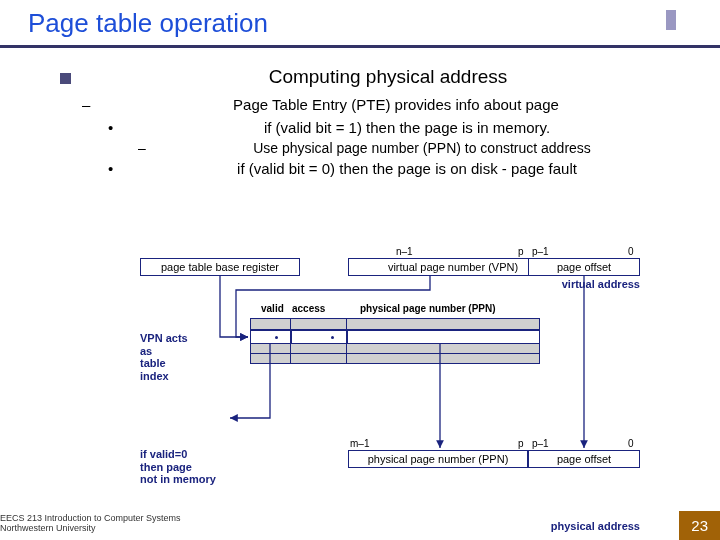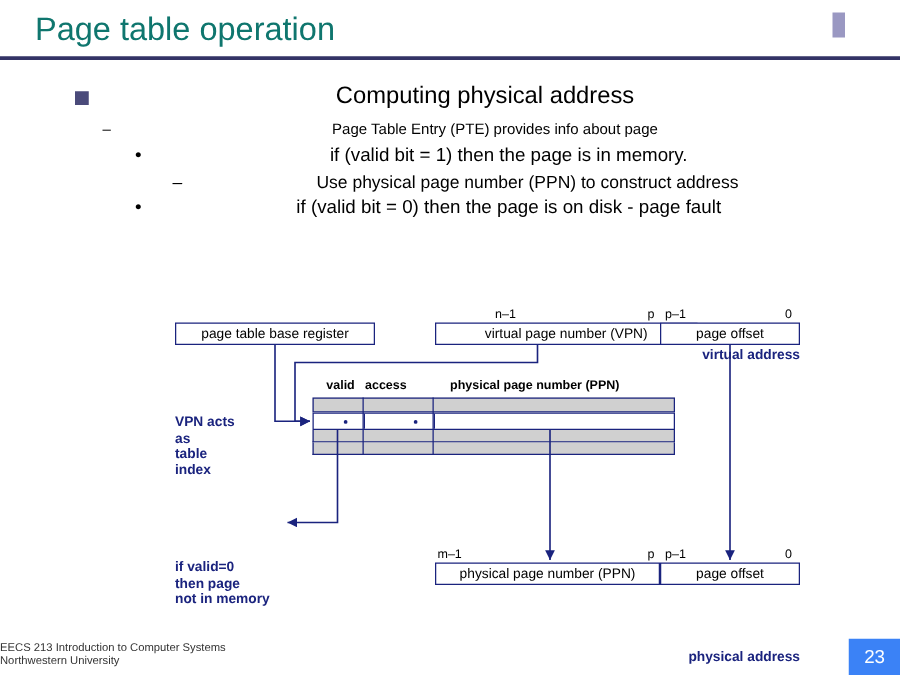--- a/index.html
+++ b/index.html
@@ -9,21 +9,21 @@
     background: #fff;
     font-family: Arial, Helvetica, sans-serif;
     position: relative;
     overflow: hidden;
   }
   .title-area {
     padding: 8px 0 0 28px;
   }
   .title {
     font-size: 26px;
-    color: #0f766e;
+    color: #1d4ed8;
     font-weight: normal;
   }
   .title-rule {
     margin-top: 6px;
     height: 3px;
     background: #333366;
     width: 100%;
   }
   .accent-bar {
     position: absolute;
@@ -40,21 +40,21 @@
     text-align: center;
   }
   .lvl1 { position: relative; padding-left: 26px; margin-bottom: 8px; font-size: 19px; }
   .lvl1::before {
     content: "";
     position: absolute;
     left: 0; top: 7px;
     width: 11px; height: 11px;
     background: #4a4a7a;
   }
-  .lvl2 { position: relative; padding-left: 42px; margin-bottom: 6px; font-size: 12px; }
+  .lvl2 { position: relative; padding-left: 42px; margin-bottom: 6px; font-size: 15px; }
   .lvl2::before {
     content: "–";
     position: absolute;
     left: 22px; top: 0;
   }
   .lvl3 { position: relative; padding-left: 64px; margin-bottom: 4px; font-size: 15px; }
   .lvl3::before {
     content: "•";
     position: absolute;
     left: 48px; top: 0;
@@ -107,21 +107,21 @@
     width: 100%;
     text-align: left;
     font-size: 9px;
     color: #333;
     line-height: 1.1;
   }
   .pagenum {
     position: absolute;
     right: 0;
     bottom: 0;
-    background: #3b82f6;
+    background: #a16207;
     color: #fff;
     padding: 6px 12px;
     font-size: 15px;
   }
 </style>
 </head>
 <body>
 
 <div class="accent-bar"></div>
 

